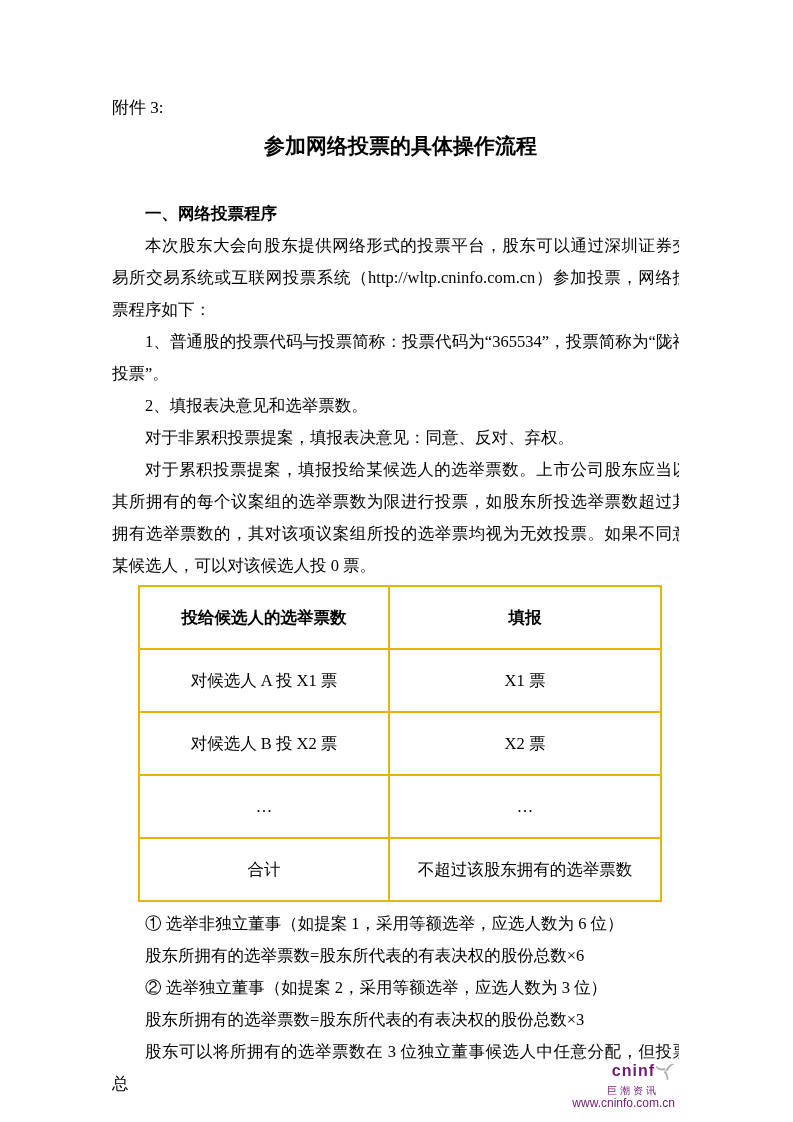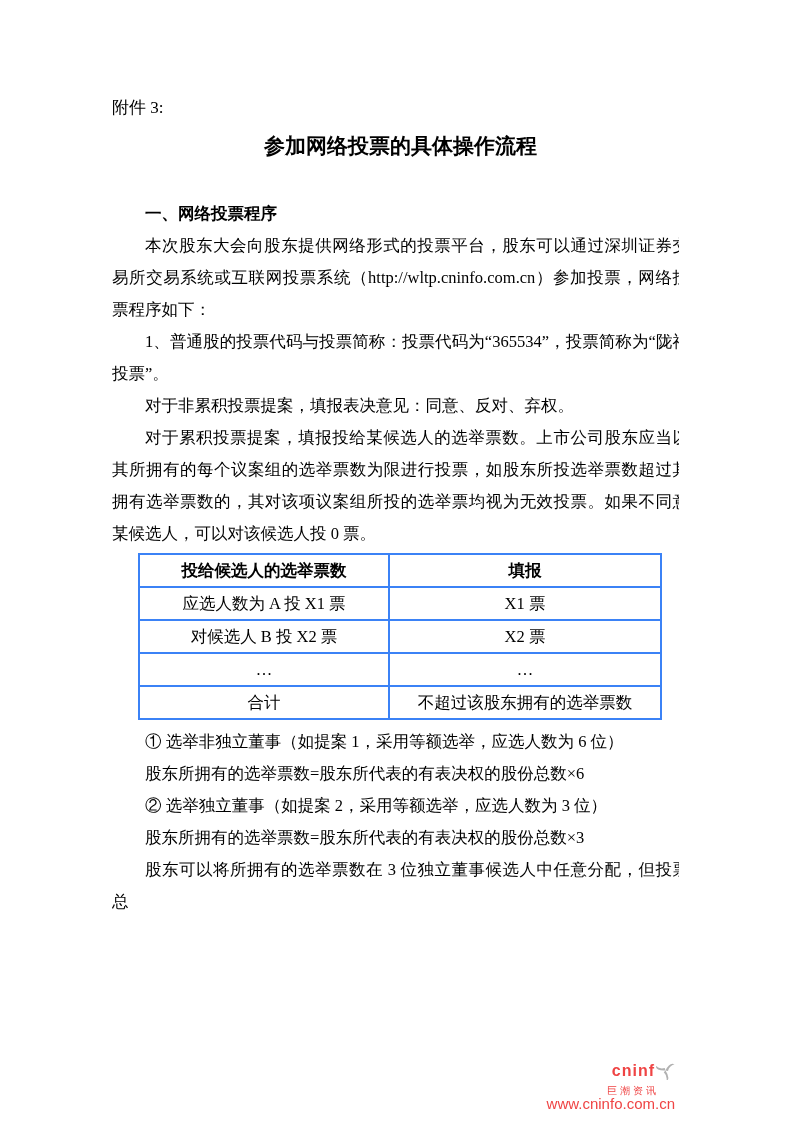--- a/index.html
+++ b/index.html
@@ -53,41 +53,41 @@
     text-align: center;
     margin: 0;
   }
   table.vote-table {
     border-collapse: collapse;
     table-layout: fixed;
     width: 522px;
     margin: 3px 0 6px 26px;
   }
   .vote-table th, .vote-table td {
-    border: 2px solid #3b82f6;
+    border: 2px solid #eab308;
     height: 29px;
     text-align: center;
     vertical-align: middle;
     font-size: 16.5px;
-    padding: 1px 4px;
+    padding: 16px 4px;
   }
   .vote-table th {
     font-weight: 700;
   }
   .vote-table td {
     font-weight: 400;
   }
   .logo {
     position: absolute;
     right: 4px;
     bottom: 13px;
     display: flex;
     flex-direction: column;
     align-items: flex-end;
-    color: #ef4444;
+    color: #701a75;
     font-family: "Liberation Sans", "DejaVu Sans", sans-serif;
   }
   .logo-row {
     display: flex;
     align-items: center;
     gap: 1px;
   }
   .logo-brand {
     font-size: 16px;
     font-weight: 700;
@@ -95,60 +95,61 @@
     line-height: 16px;
   }
   .logo-cn {
     font-size: 10px;
     letter-spacing: 3px;
     line-height: 10px;
     margin-right: 16px;
     margin-top: 6px;
   }
   .logo-url {
-    font-size: 15px;
+    font-size: 12px;
     line-height: 11px;
     margin-top: 2px;
   }
 </style>
 </head>
 <body>
 
 <div class="page">
   <div class="content">
 
     <p class="attachment">附件 3:</p>
 
     <h1 class="doc-title">参加网络投票的具体操作流程</h1>
 
     <div class="body-flow">
 
       <div id="paras-before">
           <p class="para bold">一、网络投票程序</p>
           <p class="para">本次股东大会向股东提供网络形式的投票平台，股东可以通过深圳证券交易所交易系统或互联网投票系统（http://wltp.cninfo.com.cn）参加投票，网络投票程序如下：</p>
           <p class="para">1、普通股的投票代码与投票简称：投票代码为“365534”，投票简称为“陇神投票”。</p>
+          <p class="para">2、填报表决意见和选举票数。</p>
           <p class="para">对于非累积投票提案，填报表决意见：同意、反对、弃权。</p>
           <p class="para">对于累积投票提案，填报投给某候选人的选举票数。上市公司股东应当以其所拥有的每个议案组的选举票数为限进行投票，如股东所投选举票数超过其拥有选举票数的，其对该项议案组所投的选举票均视为无效投票。如果不同意某候选人，可以对该候选人投 0 票。</p>
         </div>
 
 
       <table class="vote-table">
         <colgroup>
           <col style="width:250px">
           <col style="width:272px">
         </colgroup>
         <thead>
           <tr id="table-head-row">
               <th>投给候选人的选举票数</th>
               <th>填报</th>
             </tr>
         </thead>
         <tbody id="table-rows">
             <tr>
-              <td>应选人数为 A 投 X1 票</td>
+              <td>对候选人 A 投 X1 票</td>
               <td>X1 票</td>
             </tr>
             <tr>
               <td>对候选人 B 投 X2 票</td>
               <td>X2 票</td>
             </tr>
             <tr>
               <td>…</td>
               <td>…</td>
             </tr>

